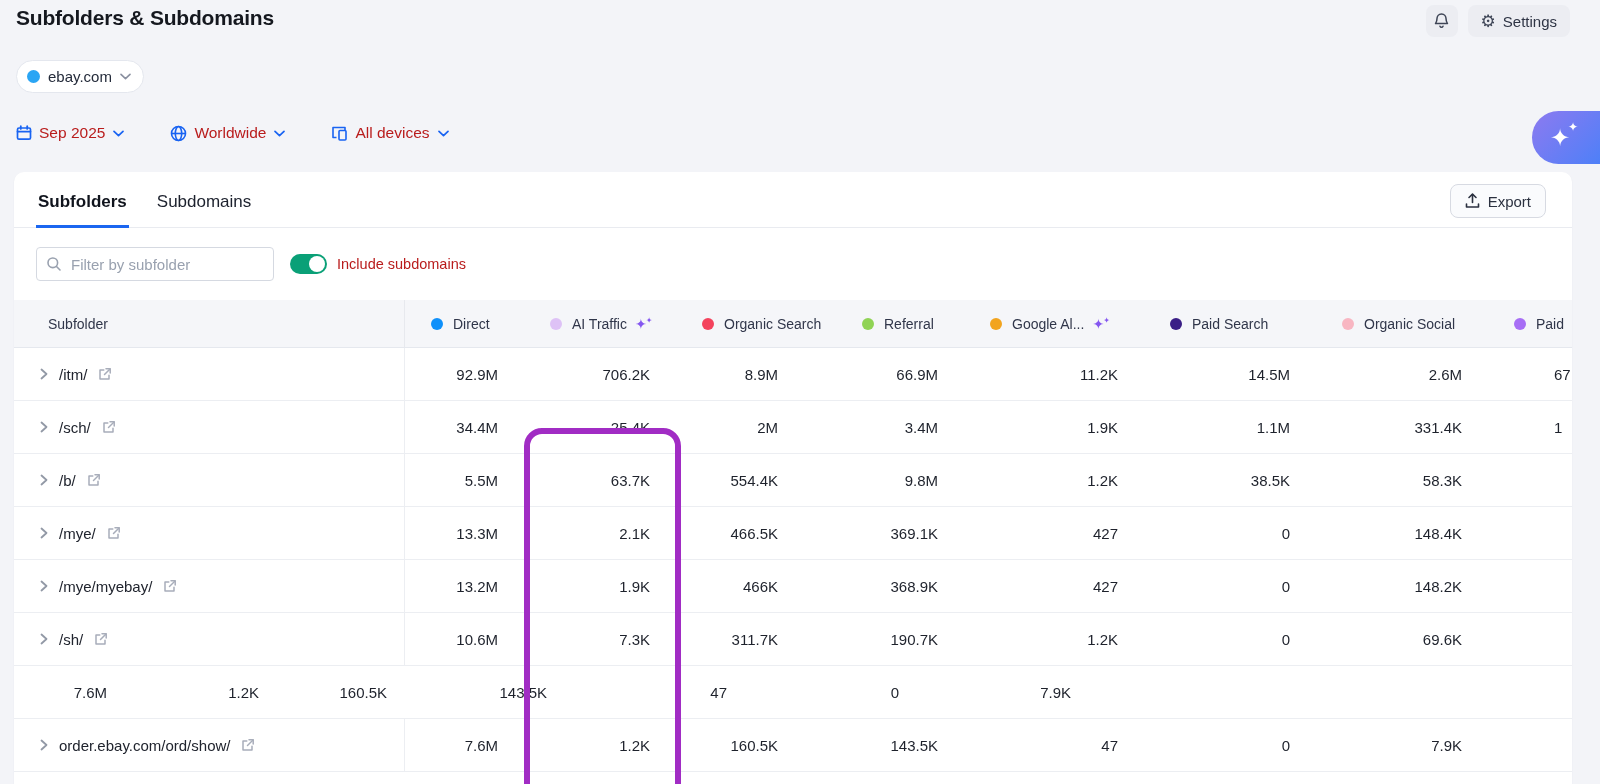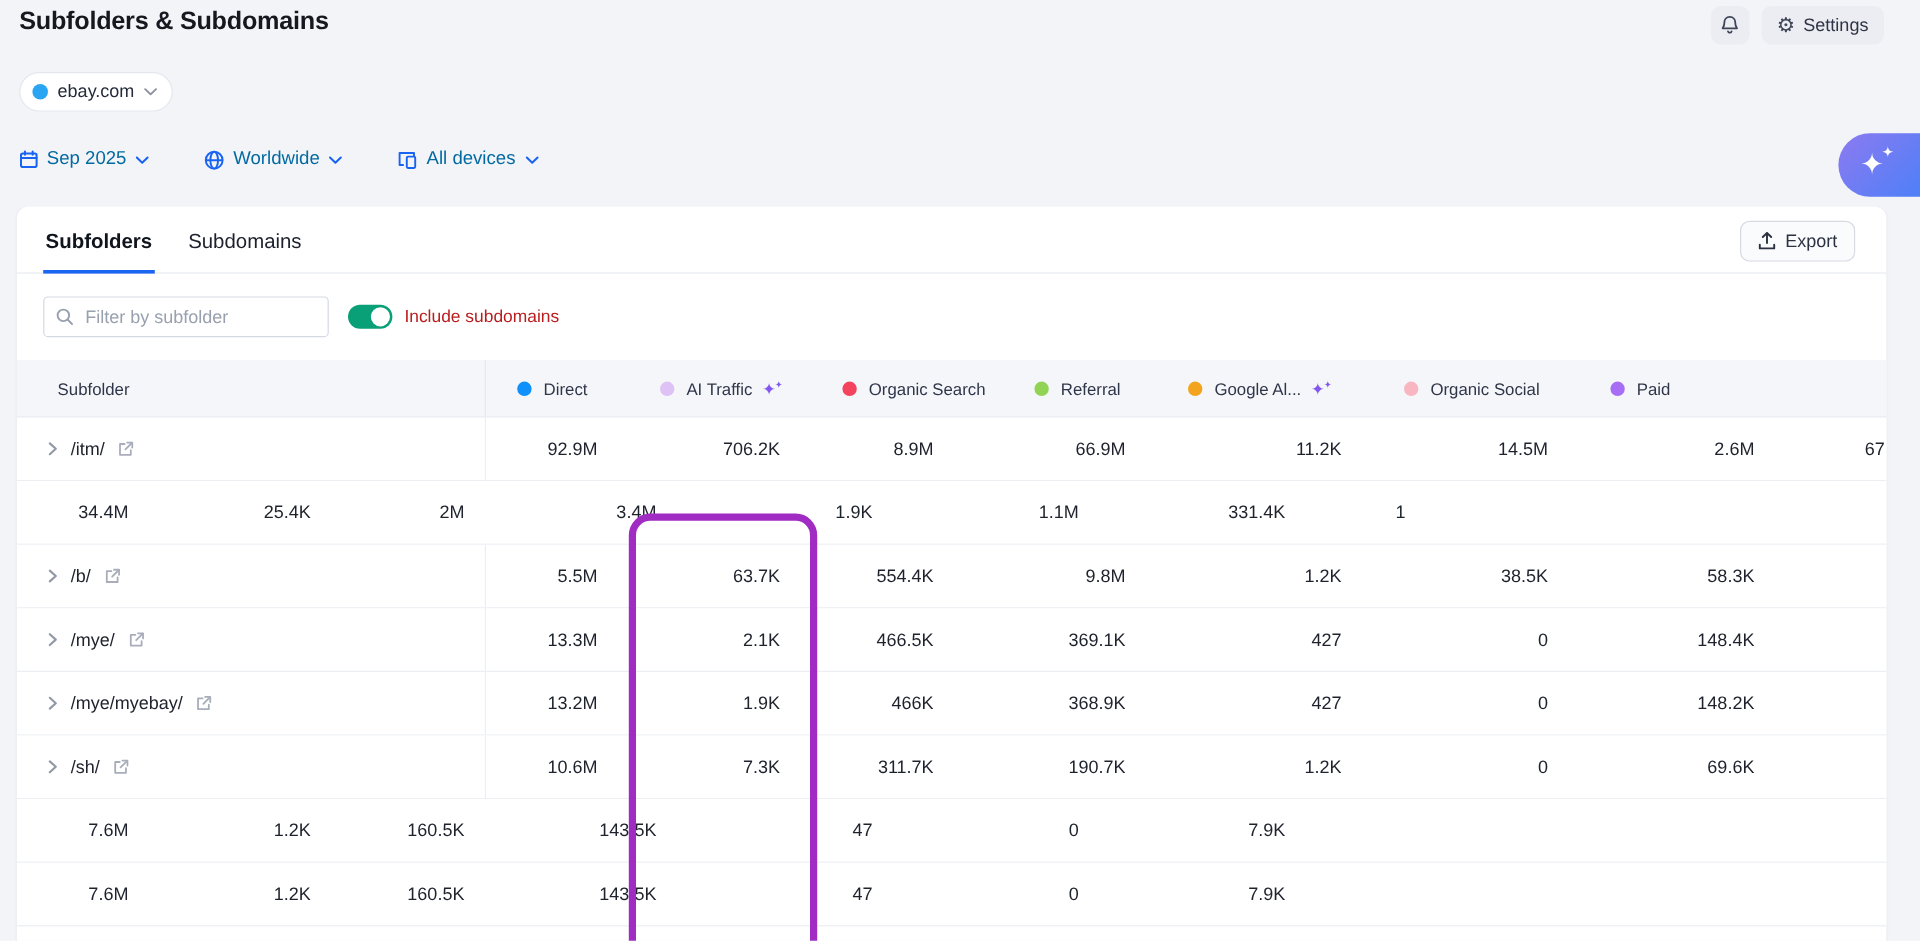--- a/index.html
+++ b/index.html
@@ -25,21 +25,21 @@
   .domain-chip {
     position:absolute; left:16px; top:60px; height:33px; padding:0 12px 0 10px;
     background:#ffffff; border:1px solid #e4e7ee; border-radius:17px;
     display:flex; align-items:center; gap:8px; cursor:pointer;
   }
   .domain-dot { width:13px; height:13px; border-radius:50%; background:#2aa5f4; }
   .domain-label { font-size:15px; color:#242b3a; }
 
   
   .filters { position:absolute; left:16px; top:124px; display:flex; gap:46px; }
-  .filter-link { display:flex; align-items:center; gap:7px; color:#0369a1; font-size:15.5px; cursor:pointer; }
+  .filter-link { display:flex; align-items:center; gap:7px; color:#b91c1c; font-size:15.5px; cursor:pointer; }
   .filter-link .chev { margin-left:1px; }
 
   
   .ai-pill {
     position:absolute; top:111px; right:-30px; width:98px; height:53px; border-radius:27px;
     background:linear-gradient(135deg,#8d7af0 0%,#4a80f8 85%); cursor:pointer;
     display:flex; align-items:center; padding-left:18px; color:#ffffff;
   }
   .ai-pill .spark-big { font-size:24px; line-height:1; }
   .ai-pill .spark-small { font-size:12px; line-height:1; position:relative; top:-11px; left:-2px; }
@@ -230,20 +230,24 @@
           <div class="hcell" style="width: 128px;">
             <span class="dot" style="background:#90d355"></span>
             <span class="hlabel">Referral</span>
           </div>
           <div class="hcell" style="width: 180px;">
             <span class="dot" style="background:#f2a41f"></span>
             <span class="hlabel">Google Al...</span>
             <span class="sparkle">✦<span class="sm">✦</span></span>
           </div>
           <div class="hcell" style="width: 172px;">
+            <span class="dot" style="background:#3a1e86"></span>
+            <span class="hlabel">Paid Search</span>
+          </div>
+          <div class="hcell" style="width: 172px;">
             <span class="dot" style="background:#f8b6c2"></span>
             <span class="hlabel">Organic Social</span>
           </div>
           <div class="hcell" style="width: 160px;">
             <span class="dot" style="background:#a76ef5"></span>
             <span class="hlabel">Paid</span>
           </div>
         </div>
     </div>
     <div>
@@ -266,20 +270,35 @@
           <div class="vcell" style="width: 119px;">92.9M</div>
           <div class="vcell" style="width: 152px;">706.2K</div>
           <div class="vcell" style="width: 128px;">8.9M</div>
           <div class="vcell" style="width: 160px;">66.9M</div>
           <div class="vcell" style="width: 180px;">11.2K</div>
           <div class="vcell" style="width: 172px;">14.5M</div>
           <div class="vcell" style="width: 172px;">2.6M</div>
           <div class="vcell clipped" style="width: 160px;">67</div>
         </div>
         <div class="trow">
+          <div class="cell-subfolder">
+            <span>
+              <svg width="8" height="12" viewBox="0 0 8 12" fill="none" stroke="#9299a6" stroke-width="1.8" stroke-linecap="round" stroke-linejoin="round">
+                <path d="M1.5 1.5 L6.5 6 L1.5 10.5"></path>
+              </svg>
+            </span>
+            <span class="path-text">/sch/</span>
+            <span>
+              <svg width="14" height="14" viewBox="0 0 14 14" fill="none" stroke="#a8adba" stroke-width="1.5" stroke-linecap="round" stroke-linejoin="round">
+                <path d="M11 8.2 V12 H2 V3 H5.8"></path>
+                <path d="M8 1.8 H12.2 V6"></path>
+                <path d="M12 2 L6.5 7.5"></path>
+              </svg>
+            </span>
+          </div>
           <div class="vcell" style="width: 119px;">34.4M</div>
           <div class="vcell" style="width: 152px;">25.4K</div>
           <div class="vcell" style="width: 128px;">2M</div>
           <div class="vcell" style="width: 160px;">3.4M</div>
           <div class="vcell" style="width: 180px;">1.9K</div>
           <div class="vcell" style="width: 172px;">1.1M</div>
           <div class="vcell" style="width: 172px;">331.4K</div>
           <div class="vcell clipped" style="width: 160px;">1</div>
         </div>
         <div class="trow">
@@ -386,20 +405,35 @@
           <div class="vcell" style="width: 119px;">7.6M</div>
           <div class="vcell" style="width: 152px;">1.2K</div>
           <div class="vcell" style="width: 128px;">160.5K</div>
           <div class="vcell" style="width: 160px;">143.5K</div>
           <div class="vcell" style="width: 180px;">47</div>
           <div class="vcell" style="width: 172px;">0</div>
           <div class="vcell" style="width: 172px;">7.9K</div>
           <div class="vcell clipped" style="width: 160px;"></div>
         </div>
         <div class="trow">
+          <div class="cell-subfolder">
+            <span>
+              <svg width="8" height="12" viewBox="0 0 8 12" fill="none" stroke="#9299a6" stroke-width="1.8" stroke-linecap="round" stroke-linejoin="round">
+                <path d="M1.5 1.5 L6.5 6 L1.5 10.5"></path>
+              </svg>
+            </span>
+            <span class="path-text">order.ebay.com/ord/show/</span>
+            <span>
+              <svg width="14" height="14" viewBox="0 0 14 14" fill="none" stroke="#a8adba" stroke-width="1.5" stroke-linecap="round" stroke-linejoin="round">
+                <path d="M11 8.2 V12 H2 V3 H5.8"></path>
+                <path d="M8 1.8 H12.2 V6"></path>
+                <path d="M12 2 L6.5 7.5"></path>
+              </svg>
+            </span>
+          </div>
           <div class="vcell" style="width: 119px;">7.6M</div>
           <div class="vcell" style="width: 152px;">1.2K</div>
           <div class="vcell" style="width: 128px;">160.5K</div>
           <div class="vcell" style="width: 160px;">143.5K</div>
           <div class="vcell" style="width: 180px;">47</div>
           <div class="vcell" style="width: 172px;">0</div>
           <div class="vcell" style="width: 172px;">7.9K</div>
           <div class="vcell clipped" style="width: 160px;"></div>
         </div>
       </div>

